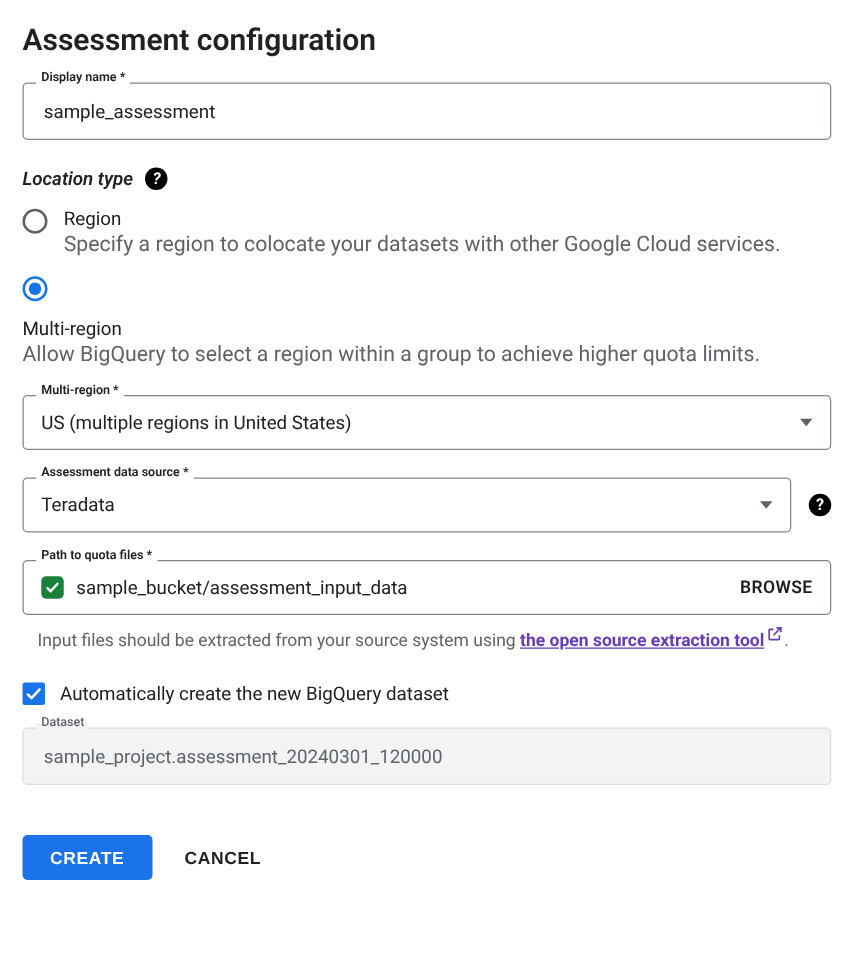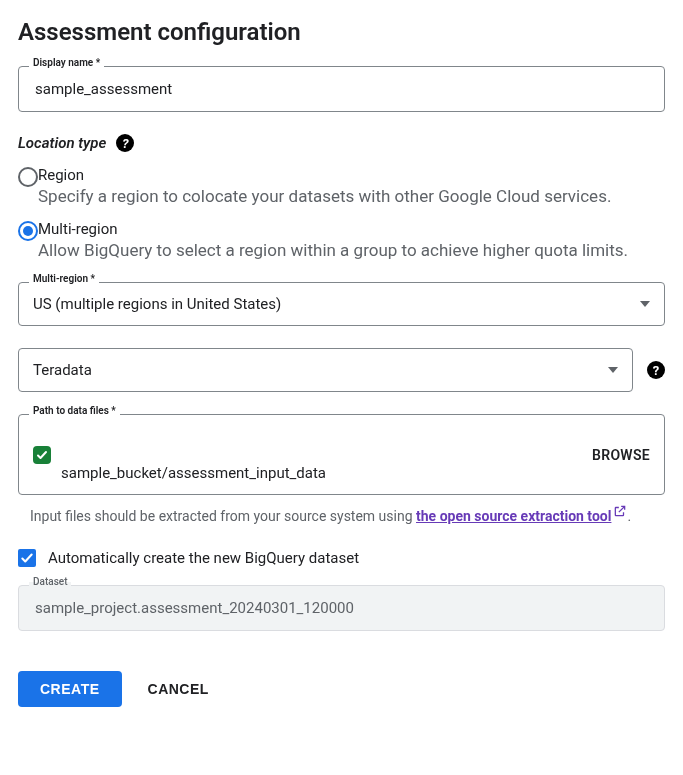--- a/index.html
+++ b/index.html
@@ -62,21 +62,21 @@
     font-style:italic;
   }
   .help-icon {
     width:18px;height:18px;border-radius:50%;
     background:#000;color:#fff;
     font-size:13px;font-weight:700;
     display:inline-flex;align-items:center;justify-content:center;
     flex-shrink:0;
   }
   .radio-row{
-    display:flex;align-items:flex-start;gap:0;
+    display:flex;align-items:flex-start;gap:13px;
     margin-bottom:14px;
   }
   .radio-outer{
     width:20px;height:20px;border-radius:50%;
     border:2px solid #5f6368;
     display:flex;align-items:center;justify-content:center;
     flex-shrink:0;margin-top:1px;
     cursor:pointer;
   }
   .radio-outer.selected{ border-color:#1a73e8; }
@@ -149,58 +149,59 @@
 </div>
 
 <div class="radio-row">
   <div class="radio-outer"></div>
   <div class="radio-text">
     <div class="title">Region</div>
     <div class="desc">Specify a region to colocate your datasets with other Google Cloud services.</div>
   </div>
 </div>
 
-<div class="radio-row" style="margin-bottom:22px;">
+<div class="radio-row" style="margin-bottom:22px;flex-direction:column;">
   <div class="radio-outer selected">
       <div class="radio-inner"></div>
     </div>
   <div class="radio-text">
     <div class="title">Multi-region</div>
     <div class="desc">Allow BigQuery to select a region within a group to achieve higher quota limits.</div>
   </div>
 </div>
 
 <div class="field-wrap">
   <span class="floating-label">Multi-region *</span>
   <div class="select-row">
     <span class="val">US (multiple regions in United States)</span>
     <span class="arrow-down"></span>
   </div>
 </div>
 
 <div class="source-row">
   <div class="field-wrap" style="padding-right:14px;">
+    <span class="floating-label">Assessment data source *</span>
     <div class="select-row">
       <span class="val">Teradata</span>
       <span class="arrow-down"></span>
     </div>
   </div>
   <span class="help-icon">?</span>
 </div>
 
 <div class="field-wrap">
-  <span class="floating-label">Path to data files *</span>
+  <span class="floating-label">Path to quota files *</span>
   <div class="select-row">
     <div class="path-inner">
       <span class="green-check">
         <svg viewBox="0 0 24 24" fill="none" stroke="#fff" stroke-width="4" stroke-linecap="round" stroke-linejoin="round">
             <polyline points="4 13 9 18 20 6"></polyline>
           </svg>
       </span>
-      <span style="font-size:15px;margin-top:37px;">sample_bucket/assessment_input_data</span>
+      <span style="font-size:15px;">sample_bucket/assessment_input_data</span>
     </div>
     <span class="browse">BROWSE</span>
   </div>
 </div>
 <div class="hint">
   <span>Input files should be extracted from your source system using </span><a href="#"><span>the open source extraction tool</span><span class="ext-icon"><svg width="14" height="14" viewBox="0 0 24 24" fill="none" stroke="#673ab7" stroke-width="2.2">
           <path d="M14 4h6v6"></path>
           <path d="M20 4L10 14"></path>
           <path d="M18 14v5a1 1 0 0 1-1 1H5a1 1 0 0 1-1-1V7a1 1 0 0 1 1-1h5"></path>
         </svg></span></a><span>.</span>

